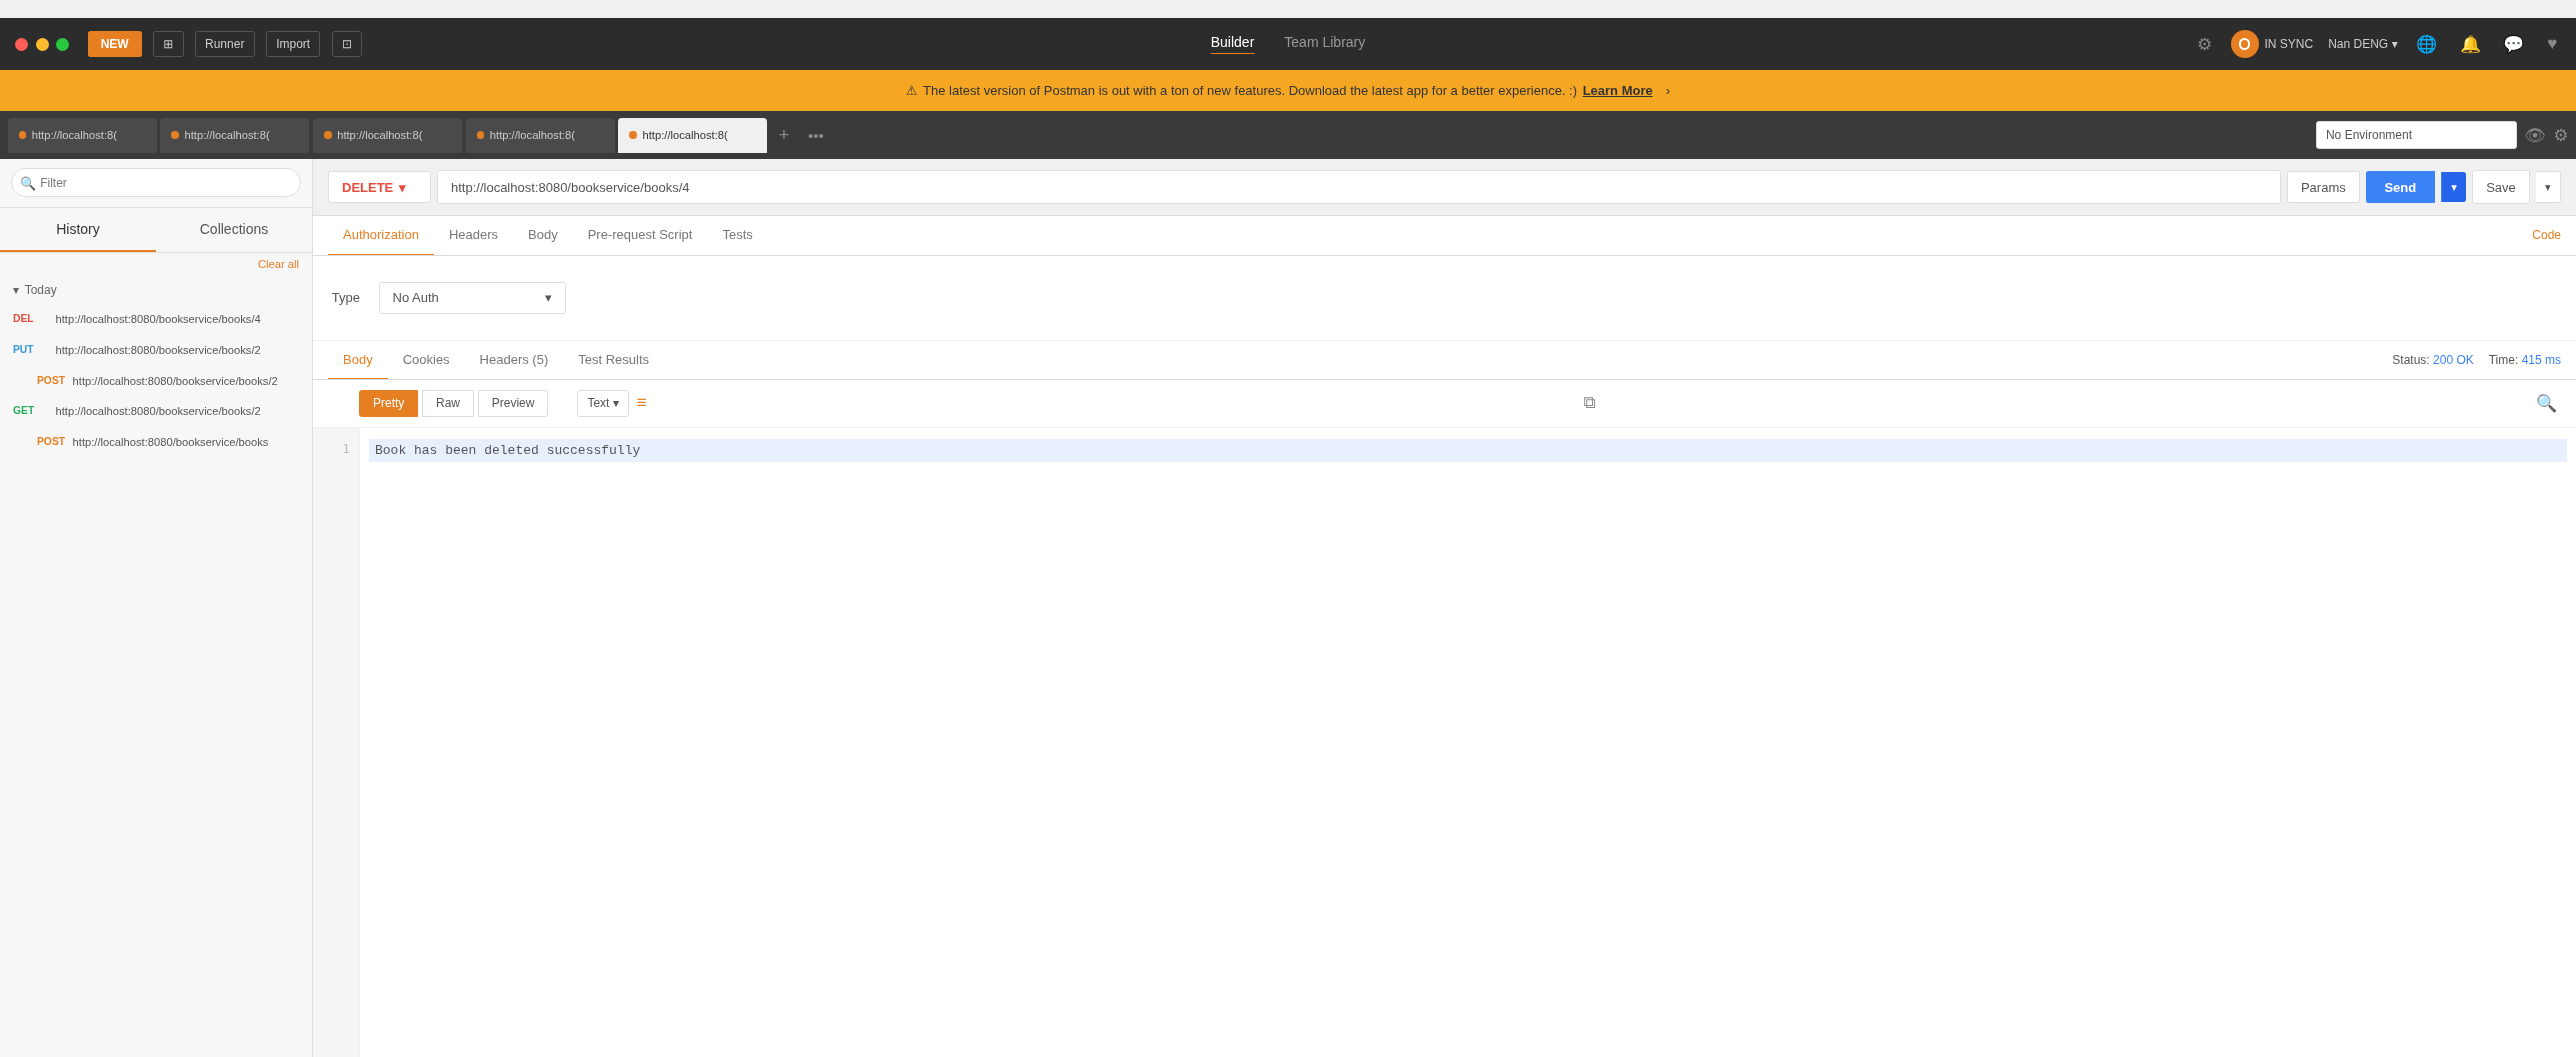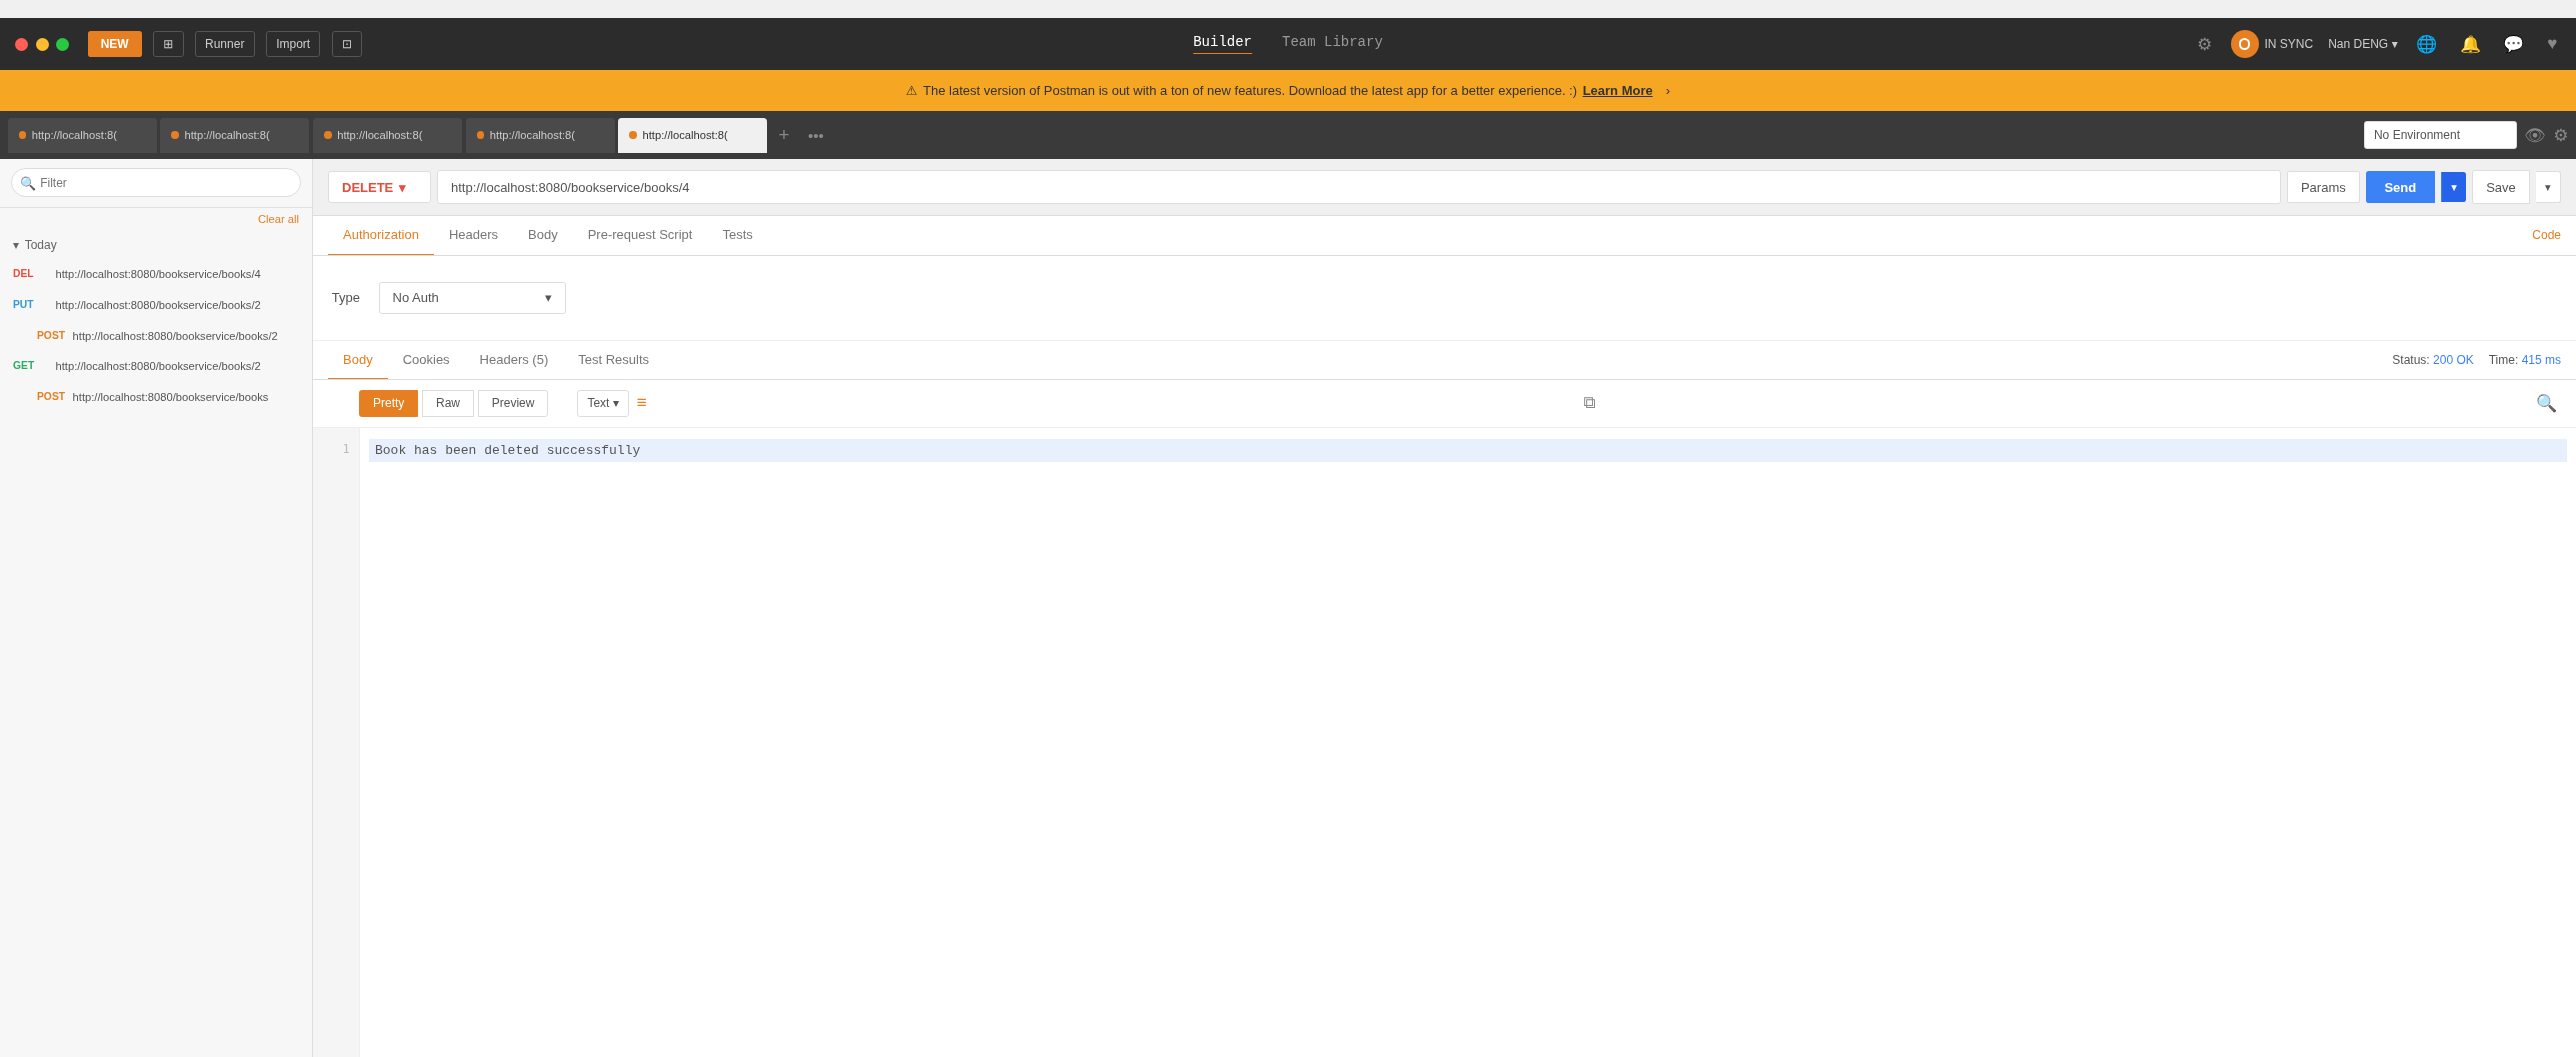--- a/index.html
+++ b/index.html
@@ -50,21 +50,20 @@
       display: flex;
       align-items: center;
       gap: 3.7px;
     }
     .titlebar-center {
       position: absolute;
       left: 50%;
       transform: translateX(-50%);
       display: flex;
       gap: 30px;
-      font-family: Liberation Mono, monospace;
     }
     .nav-tab {
       color: #999;
       font-size: 14px;
       cursor: pointer;
       padding-bottom: 3.7px;
       border-bottom: 1.9px solid transparent;
     }
     .nav-tab.active {
       color: white;
@@ -191,21 +190,21 @@
       gap: 7.5px;
     }
     .env-select {
       background: white;
       border: 0.9px solid #ddd;
       border-radius: 2.8px;
       padding: 5.6px 28px 5.6px 9.3px;
       font-size: 12px;
       color: #555;
       appearance: none;
-      width: 153px;
+      width: 201px;
       cursor: pointer;
     }
     .env-icon {
       background: transparent;
       border: none;
       color: #888;
       font-size: 17px;
       cursor: pointer;
     }
 
@@ -656,20 +655,24 @@
 </div>
 
 <div class="main-layout">
 
   <div class="sidebar">
     <div class="search-area">
       <div class="search-wrap">
         <span class="search-icon-inner">🔍</span>
         <input class="search-input" type="text" placeholder="Filter" style="">
       </div>
+    </div>
+    <div class="sidebar-tabs">
+      <div class="sidebar-tab active">History</div>
+      <div class="sidebar-tab">Collections</div>
     </div>
     <div class="clear-all">Clear all</div>
     <div class="today-group">
       <div class="today-header">
         <span>▾</span>
         <span>Today</span>
       </div>
       <div class="history-item">
         <span class="method-badge method-del">DEL</span>
         <span class="history-url">http://localhost:8080/bookservice/books/4</span>

